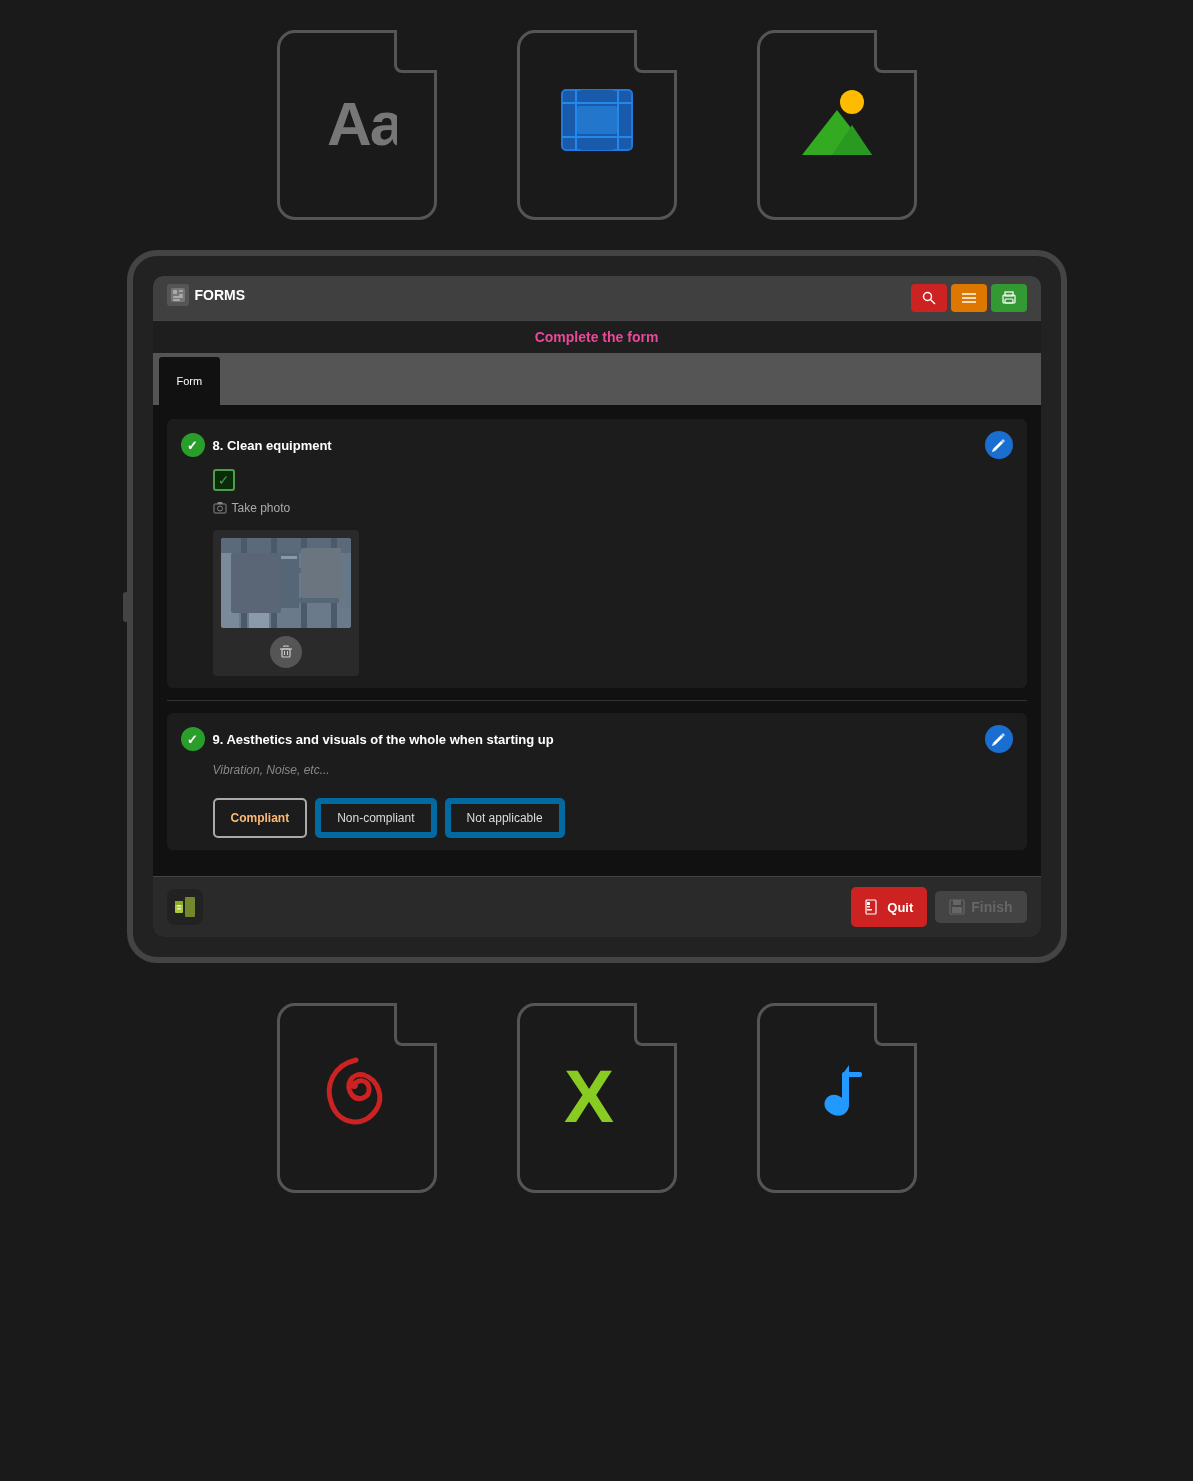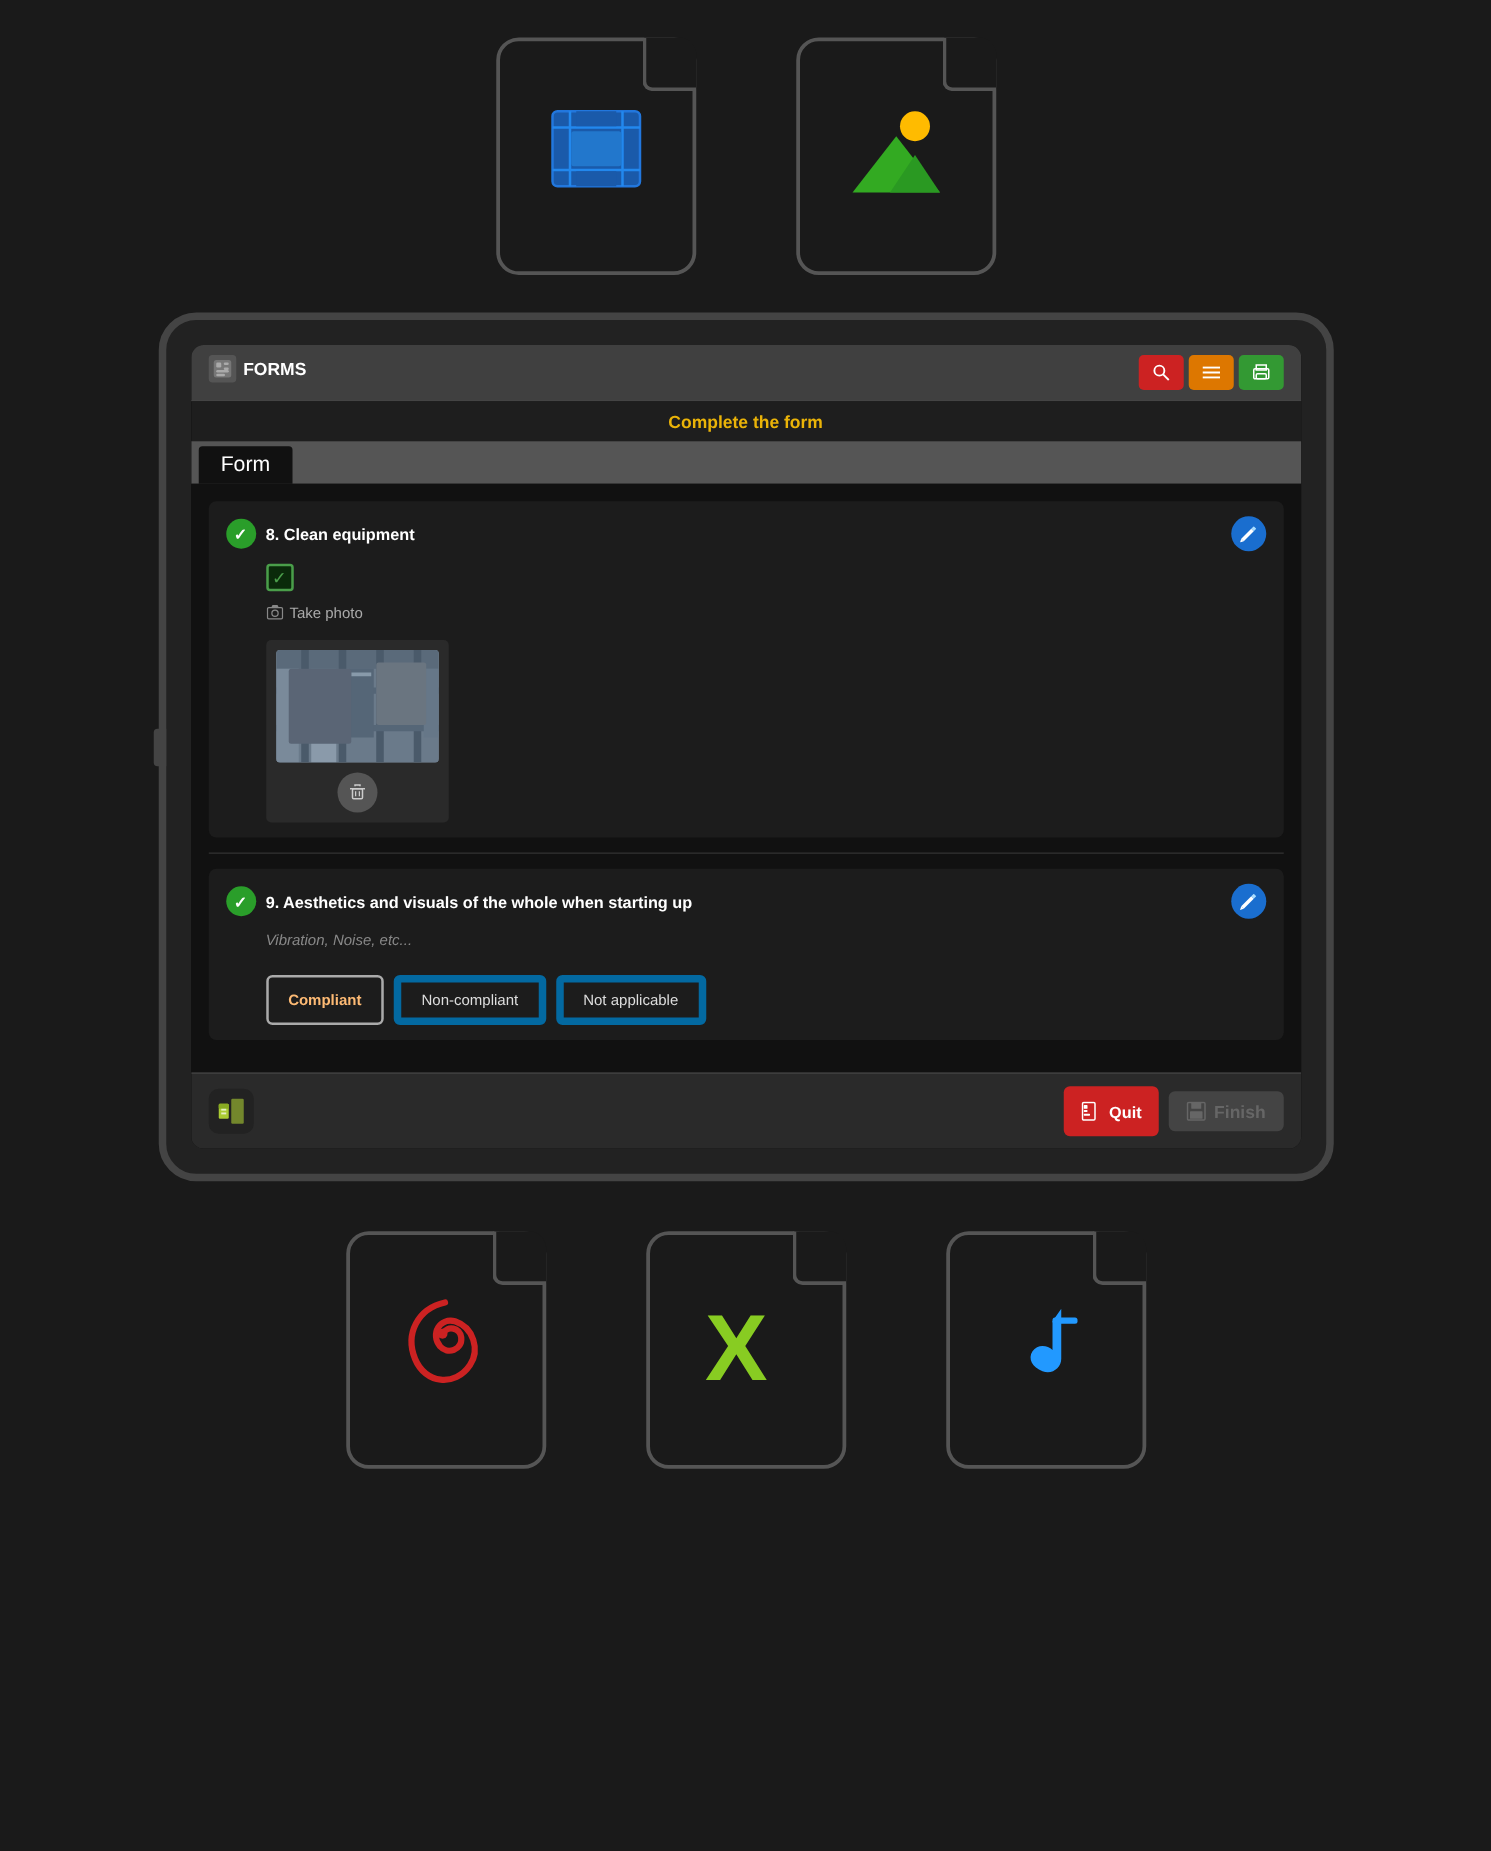--- a/index.html
+++ b/index.html
@@ -119,37 +119,37 @@
 
     .header-btn.red { background: #cc2222; color: white; }
     .header-btn.orange { background: #dd7700; color: white; }
     .header-btn.green { background: #339933; color: white; }
 
     
     .title-bar {
       background: #1e1e1e;
       padding: 8px;
       text-align: center;
-      color: #eab308;
+      color: #ec4899;
       font-size: 14px;
       font-weight: bold;
     }
 
     
     .tab-bar {
       background: #555;
       padding: 4px 6px 0 6px;
       display: flex;
     }
 
     .tab {
       background: #888;
       color: #fff;
-      padding: 5px 18px;
-      font-size: 17px;
+      padding: 18px 18px;
+      font-size: 11px;
       border-radius: 3px 3px 0 0;
       cursor: pointer;
     }
 
     .tab.active {
       background: #111;
       color: #fff;
     }
 
     
@@ -417,20 +417,27 @@
       width: 40px; height: 50px;
       background: #6a7580;
       border-radius: 2px;
     }
   </style>
 </head>
 <body>
 
 <div class="top-icons-row">
 
+  <div class="file-icon">
+    <div class="file-icon-inner">
+      <svg width="80" height="80" viewBox="0 0 80 80">
+        <text x="10" y="65" font-size="62" font-family="Arial" font-weight="bold" fill="#777" letter-spacing="-2">Aa</text>
+      </svg>
+    </div>
+  </div>
 
   <div class="file-icon">
     <div class="file-icon-inner">
       <svg width="80" height="80" viewBox="0 0 80 80">
         <rect x="5" y="10" width="70" height="60" rx="4" fill="#1a5aaa" stroke="#2277dd" stroke-width="2"></rect>
         <rect x="5" y="22" width="70" height="2" fill="#2288ee"></rect>
         <rect x="5" y="56" width="70" height="2" fill="#2288ee"></rect>
         <rect x="18" y="10" width="2" height="60" fill="#2288ee"></rect>
         <rect x="60" y="10" width="2" height="60" fill="#2288ee"></rect>
         <rect x="20" y="26" width="40" height="28" rx="2" fill="#2277cc"></rect>

